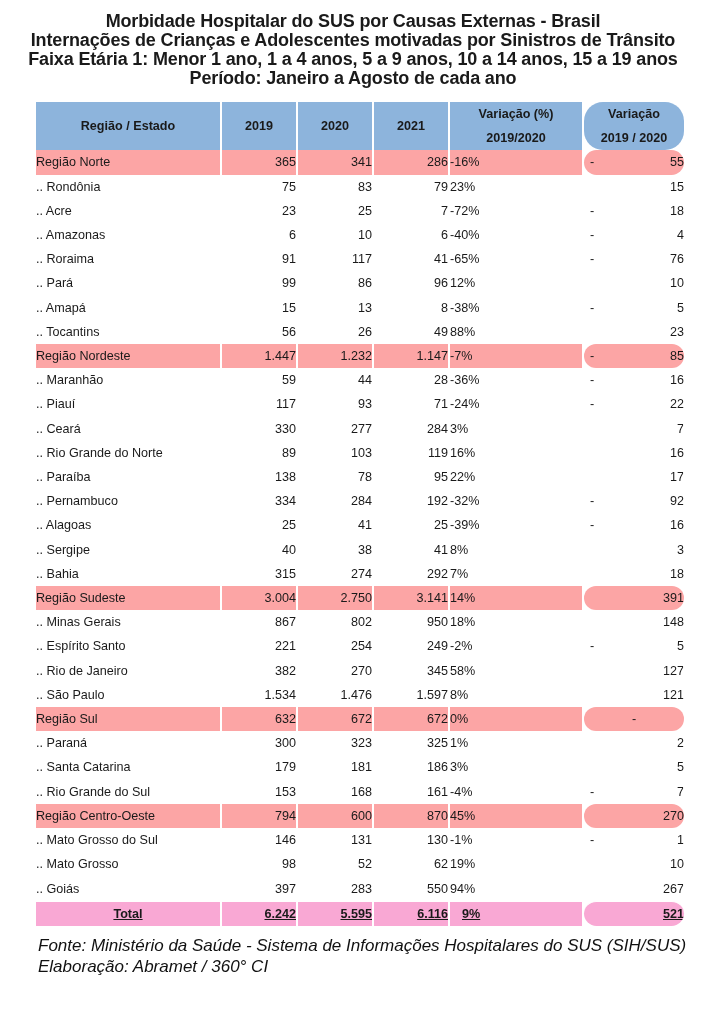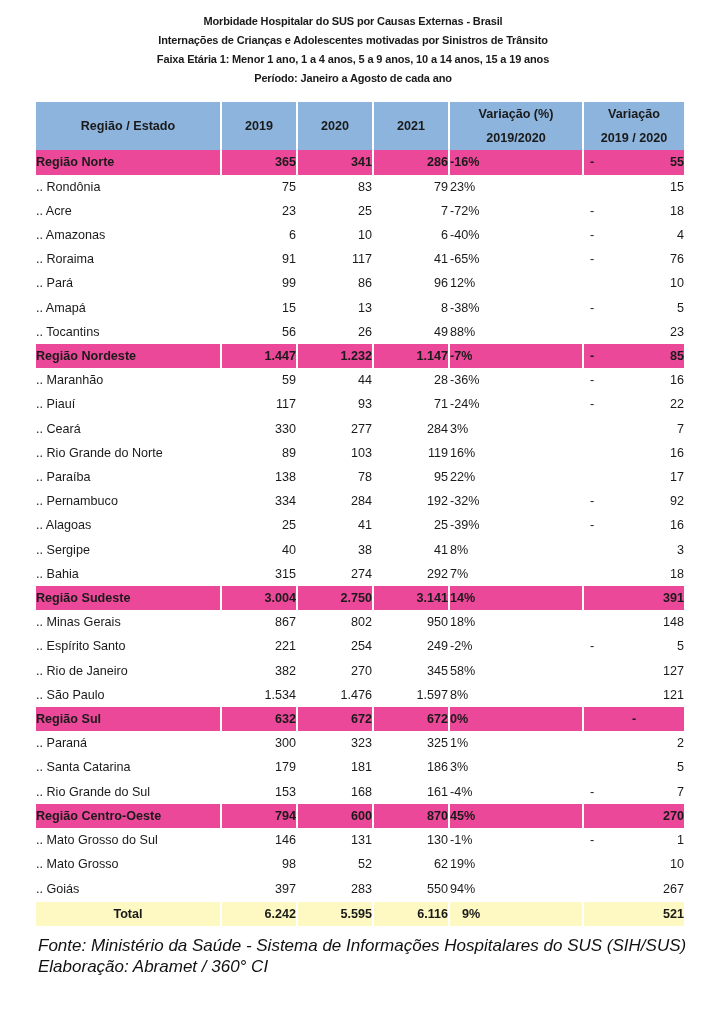--- a/index.html
+++ b/index.html
@@ -14,21 +14,21 @@
     color: #1a1a1a;
     overflow: hidden;
   }
 
   
   .title-block {
     padding-top: 12px;
     text-align: center;
   }
   .title-line {
-    font-size: 11px;
+    font-size: 18px;
     font-weight: bold;
     line-height: 19px;
     letter-spacing: -0.15px;
     color: #1a1a1a;
     white-space: nowrap;
   }
 
   
   .table-wrap {
     margin: 14px 0 0 36px;
@@ -44,21 +44,21 @@
     padding: 0;
     font-size: 12.6px;
     line-height: 24.2px;
     height: 24.2px;
     vertical-align: middle;
     overflow: hidden;
     white-space: nowrap;
     border-right: 2px solid #ffffff;
   }
   table.data td:last-child,
-  table.data th:last-child { border-right: none; }
+  table.data th:last-child { border-right: none; border-radius: 19px; }
 
   
   col.c-name  { width: 186px; }
   col.c-yr    { width: 76px;  }
   col.c-pct   { width: 134px; }
   col.c-var   { width: 100px; }
 
   
   thead th {
     background: #8db4dc;
@@ -66,27 +66,28 @@
     font-size: 12.8px;
     line-height: 17px;
     height: 49px;
     border-right: 2px solid #ffffff;
     padding: 0 2px;
   }
   thead th .hl { display: block; }
 
   
   tr.region td {
-    background: #ec4899;
+    background: #fca5a5;
+    font-weight: normal;
+  }
+  
+  tr.total td {
+    background: #f9a8d4;
     font-weight: bold;
-  }
-  
-  tr.total td {
-    background: #fef9c3;
-    font-weight: bold;
+    text-decoration: underline;
   }
   tr.state td { background: #ffffff; }
 
   td.name {
     text-align: left;
     padding-left: 8px;
   }
   tr.total td.name { text-align: center; padding-left: 0; }
   td.num {
     text-align: right;

